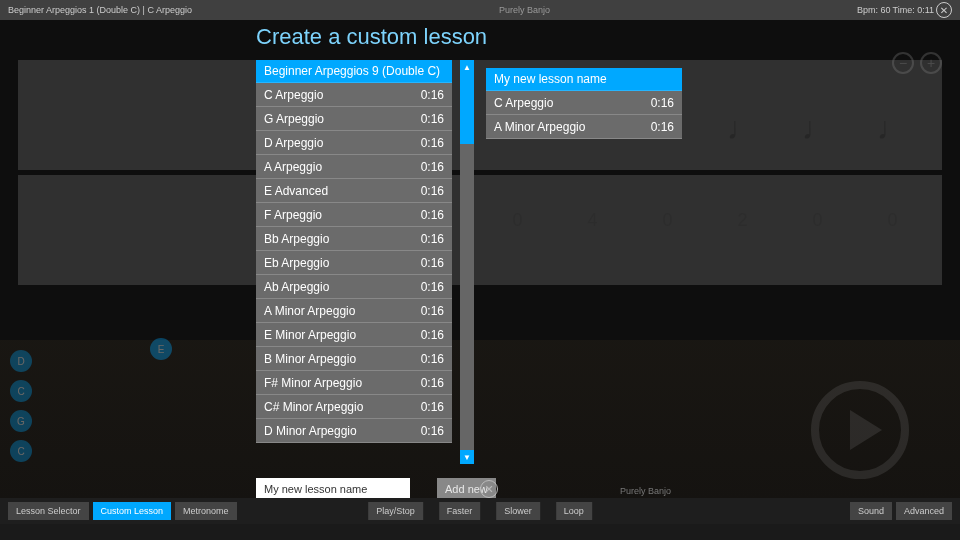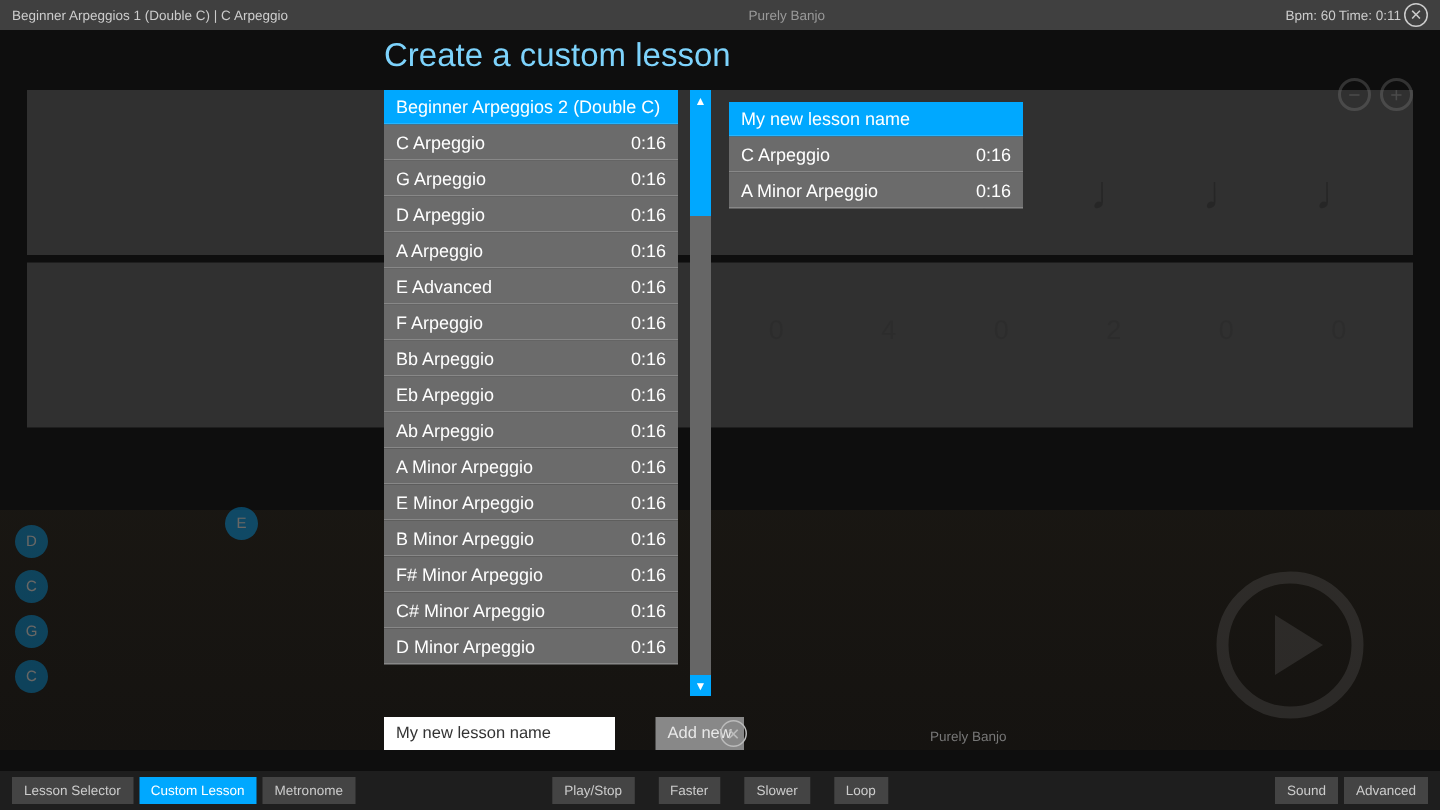--- a/index.html
+++ b/index.html
@@ -201,21 +201,21 @@
   display:flex;align-items:center;justify-content:center;
   font-size: 11px; color: #bbb; cursor:pointer;
 }
 .footer-brand {
   position: absolute;
   left: 620px; top: 486px;
   font-size: 9px; color: #777;
 }
 .bottombar {
   position: absolute;
-  bottom: 0; left: 0; right: 0;
+  bottom: 16px; left: 0; right: 0;
   height: 26px;
   background: #1e1e1e;
   display: flex;
   align-items: center;
   padding: 0 8px;
   gap: 4px;
 }
 .bbtn {
   background: #444;
   color: #ccc;
@@ -282,21 +282,21 @@
         <circle cx="50" cy="50" r="45" fill="none" stroke="#aaa" stroke-width="8"></circle>
         <polygon points="40,30 40,70 72,50" fill="#aaa"></polygon>
       </svg>
   </div>
 </div>
 
 <div class="modal">
   <div class="modal-title">Create a custom lesson</div>
   <div class="modal-body">
     <div class="source-list" id="source-list">
-        <div class="list-header">Beginner Arpeggios 2 (Double C)</div>
+        <div class="list-header">Beginner Arpeggios 9 (Double C)</div>
         <div class="list-row">
           <span>C Arpeggio</span>
           <span>0:16</span>
         </div>
         <div class="list-row">
           <span>G Arpeggio</span>
           <span>0:16</span>
         </div>
         <div class="list-row">
           <span>D Arpeggio</span>

